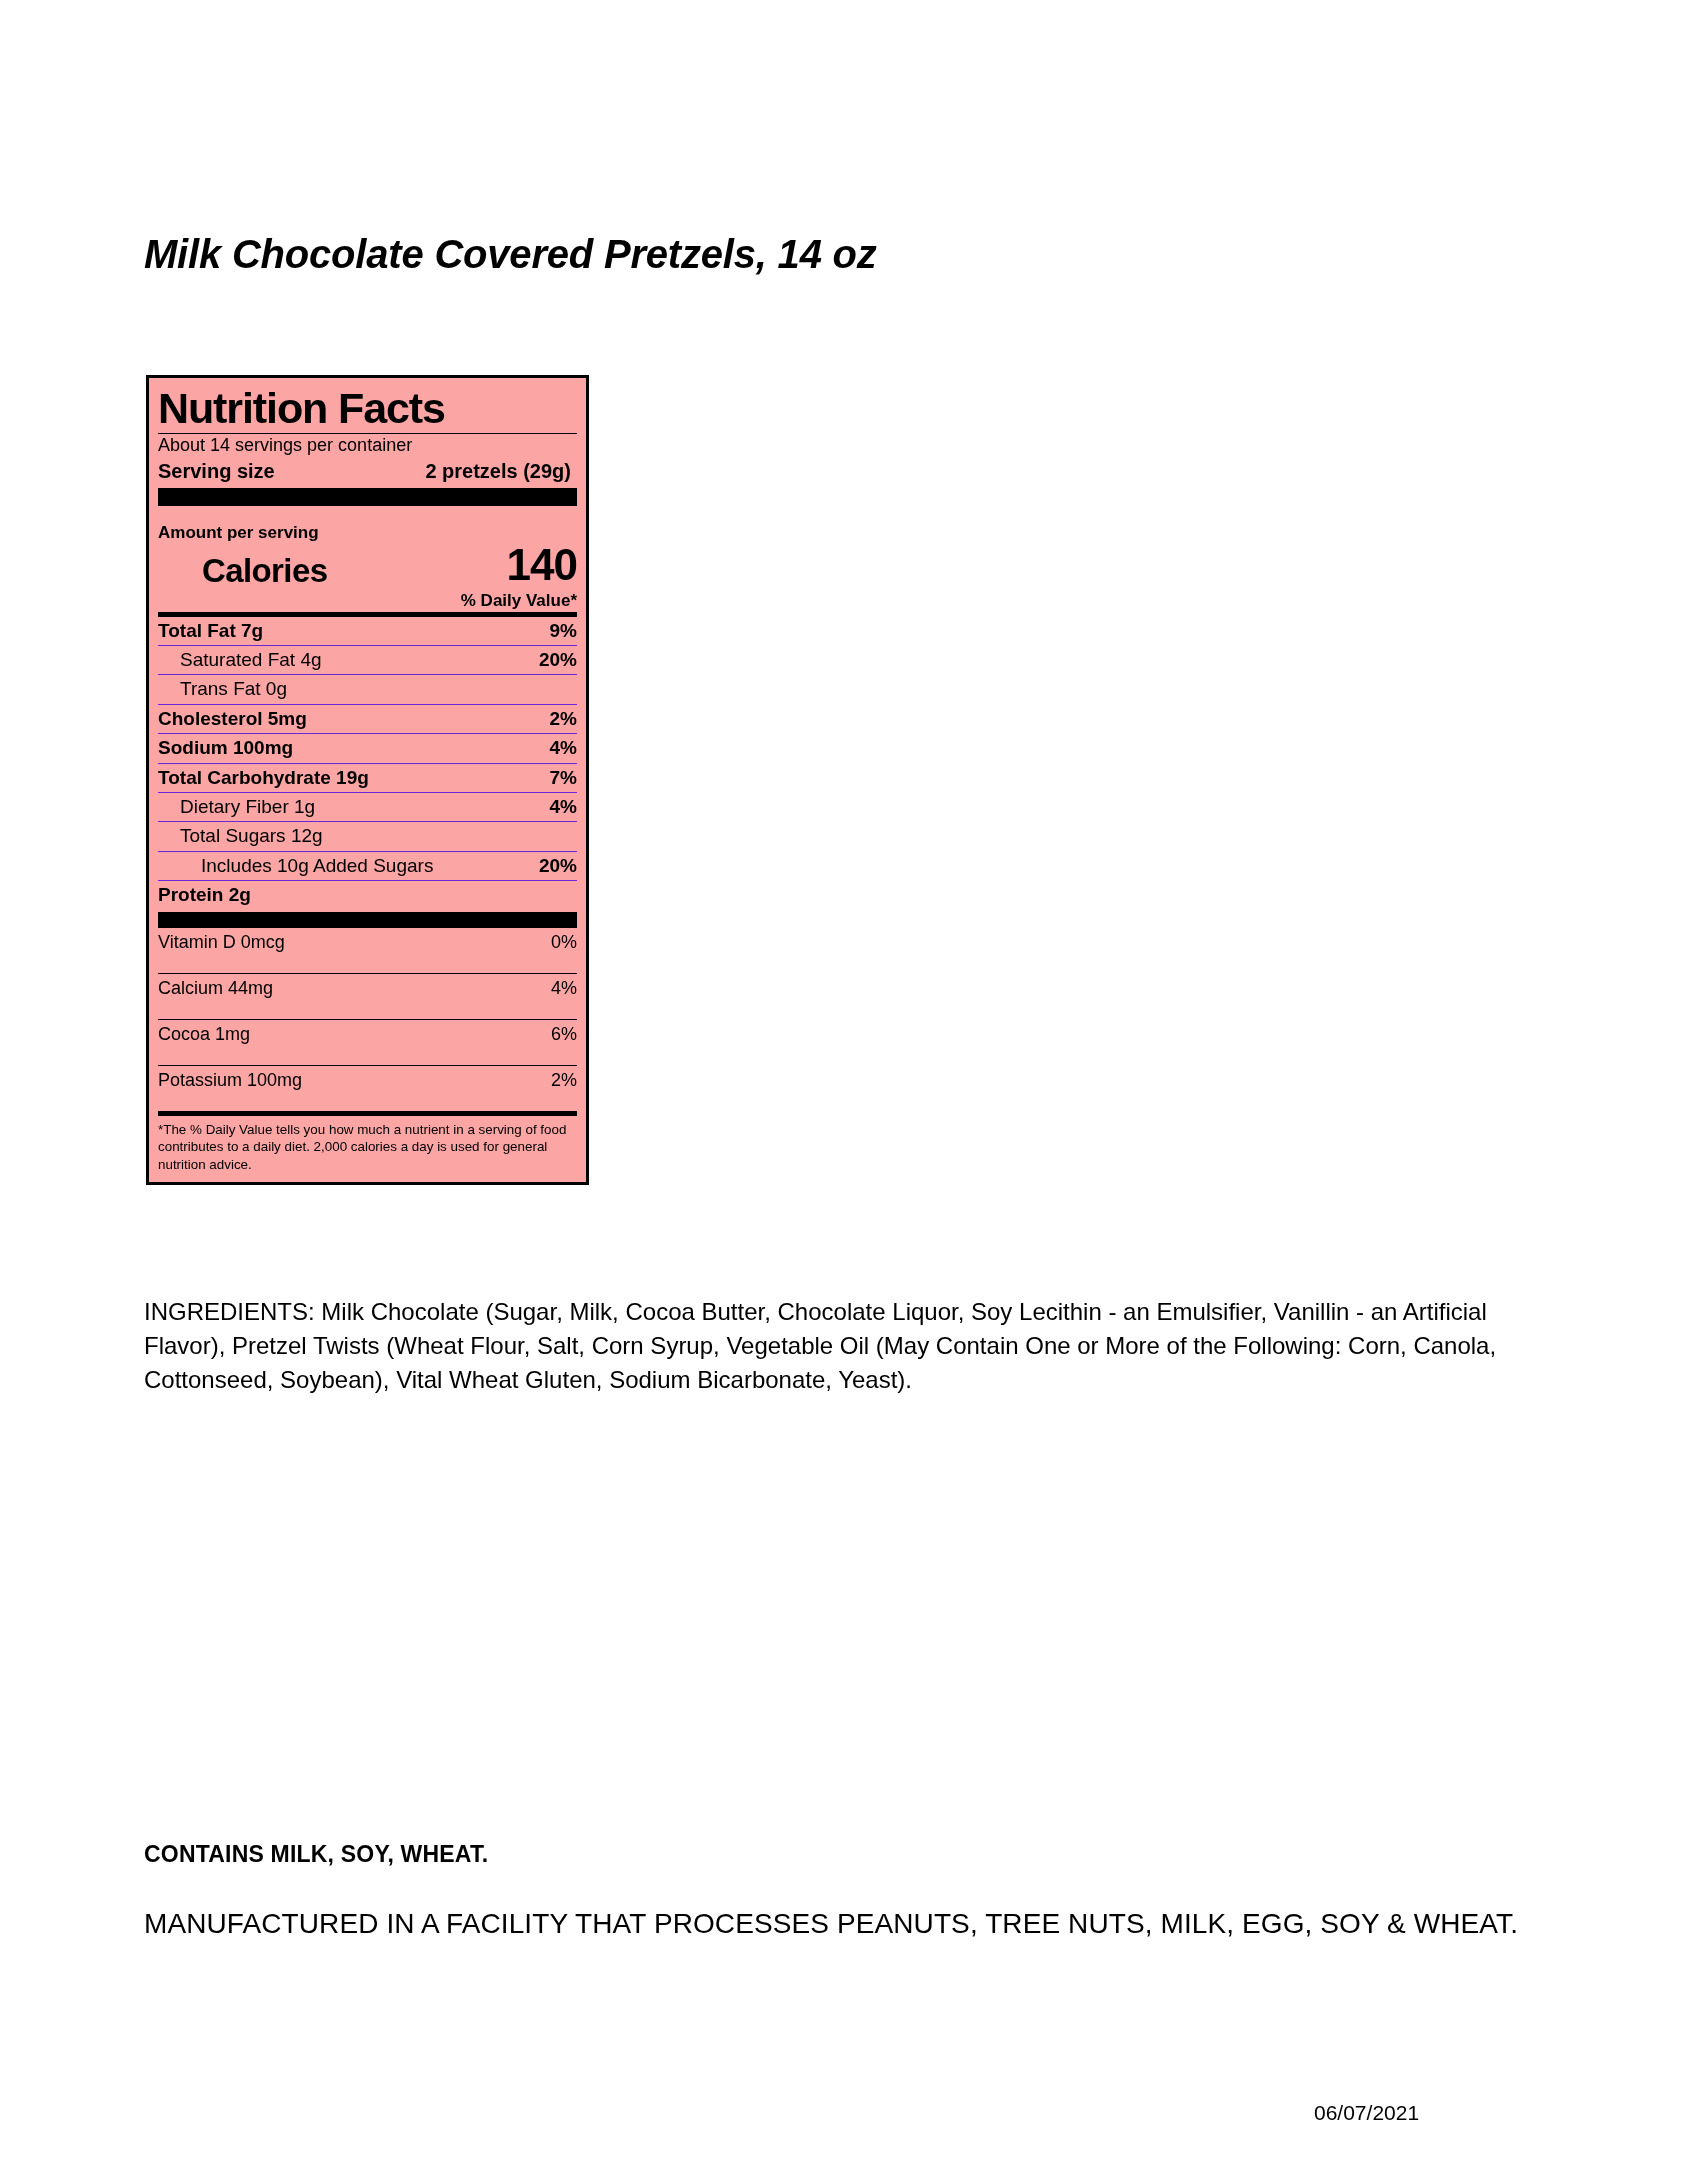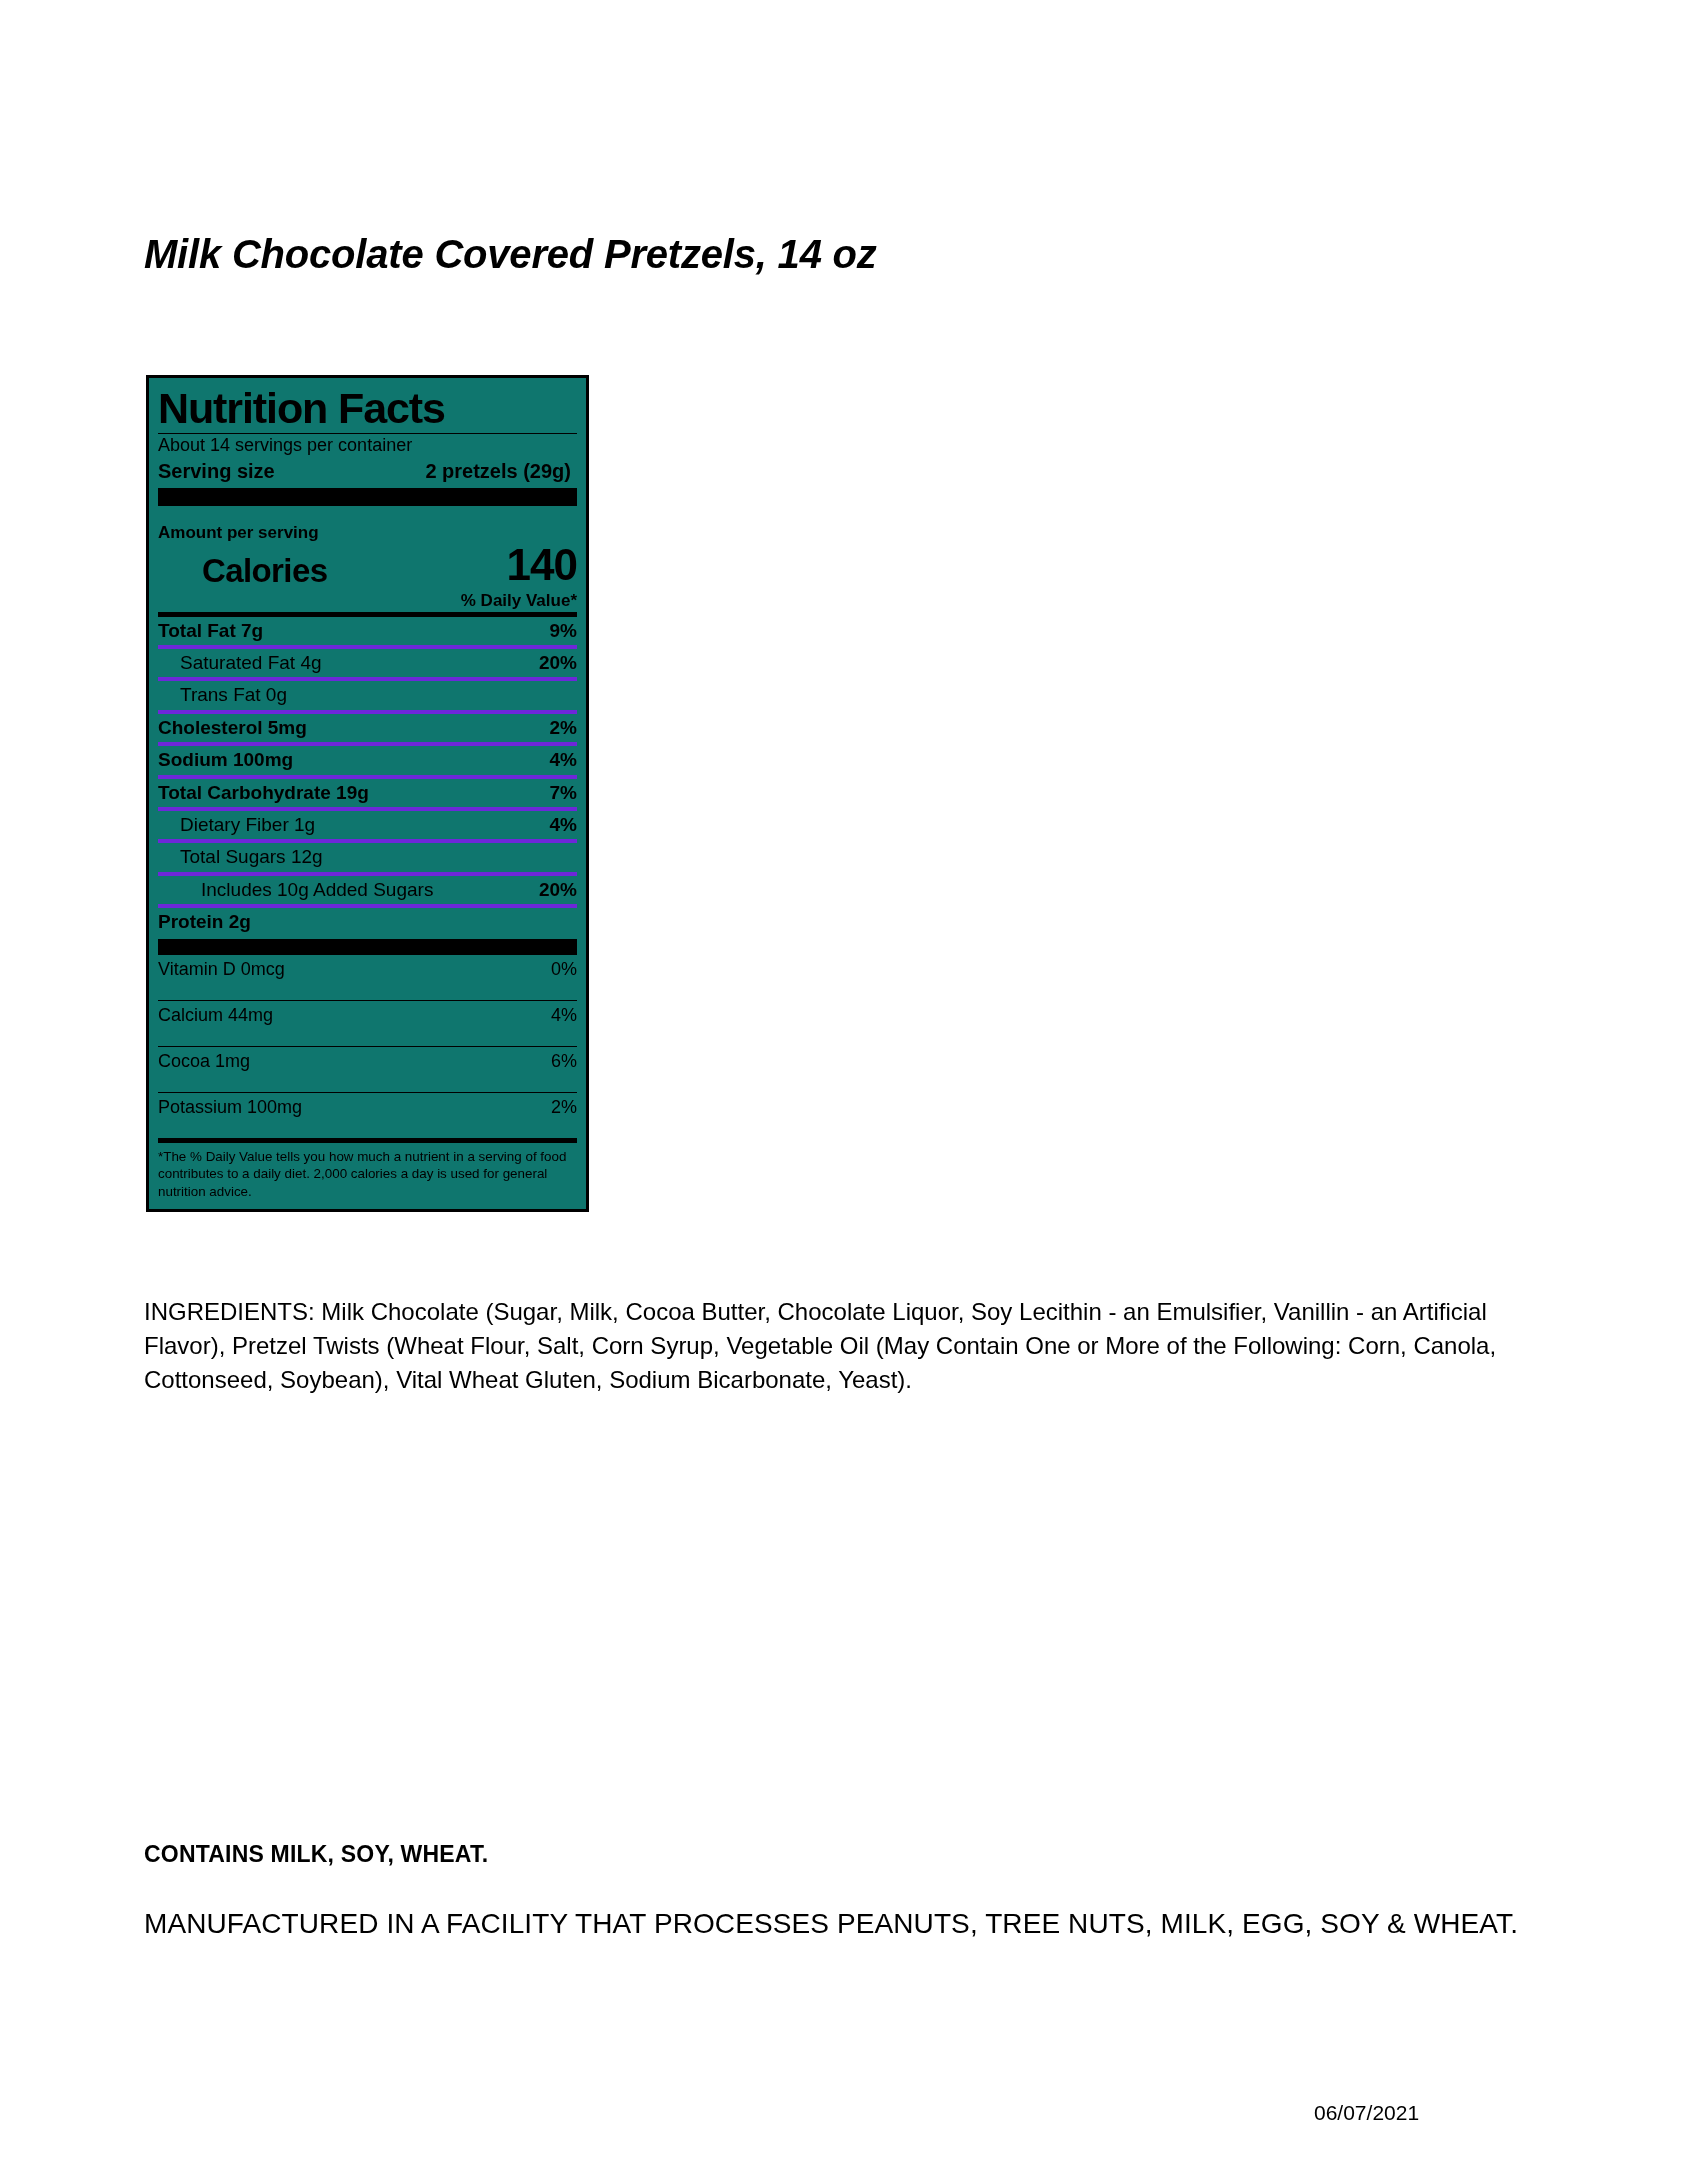--- a/index.html
+++ b/index.html
@@ -35,21 +35,21 @@
     white-space: nowrap;
   }
 
   
   .nf-panel {
     position: absolute;
     left: 146px;
     top: 359px;
     width: 443px;
     border: 3px solid #000;
-    background: #0f766e;
+    background: #fca5a5;
     box-sizing: border-box;
     padding: 6px 9px 8px 9px;
   }
 
   .nf-title {
     font-size: 43px;
     font-weight: bold;
     letter-spacing: -1.1px;
     line-height: 1.05;
     margin: 2px 0 2px 0;
@@ -105,21 +105,21 @@
     padding: 2px 0 1px 0;
     border-bottom: 5px solid #000;
   }
 
   .nf-row {
     display: flex;
     justify-content: space-between;
     align-items: baseline;
     font-size: 19px;
     padding: 3px 0 3px 0;
-    border-bottom: 4px solid #6d28d9;
+    border-bottom: 1px solid #6d28d9;
     line-height: 1.18;
   }
   .nf-row.no-rule { border-bottom: none; }
   .nf-row .dv { font-weight: bold; }
   .indent1 { padding-left: 22px; }
   .indent2 { padding-left: 43px; }
 
   .nf-micro {
     display: flex;
     justify-content: space-between;

